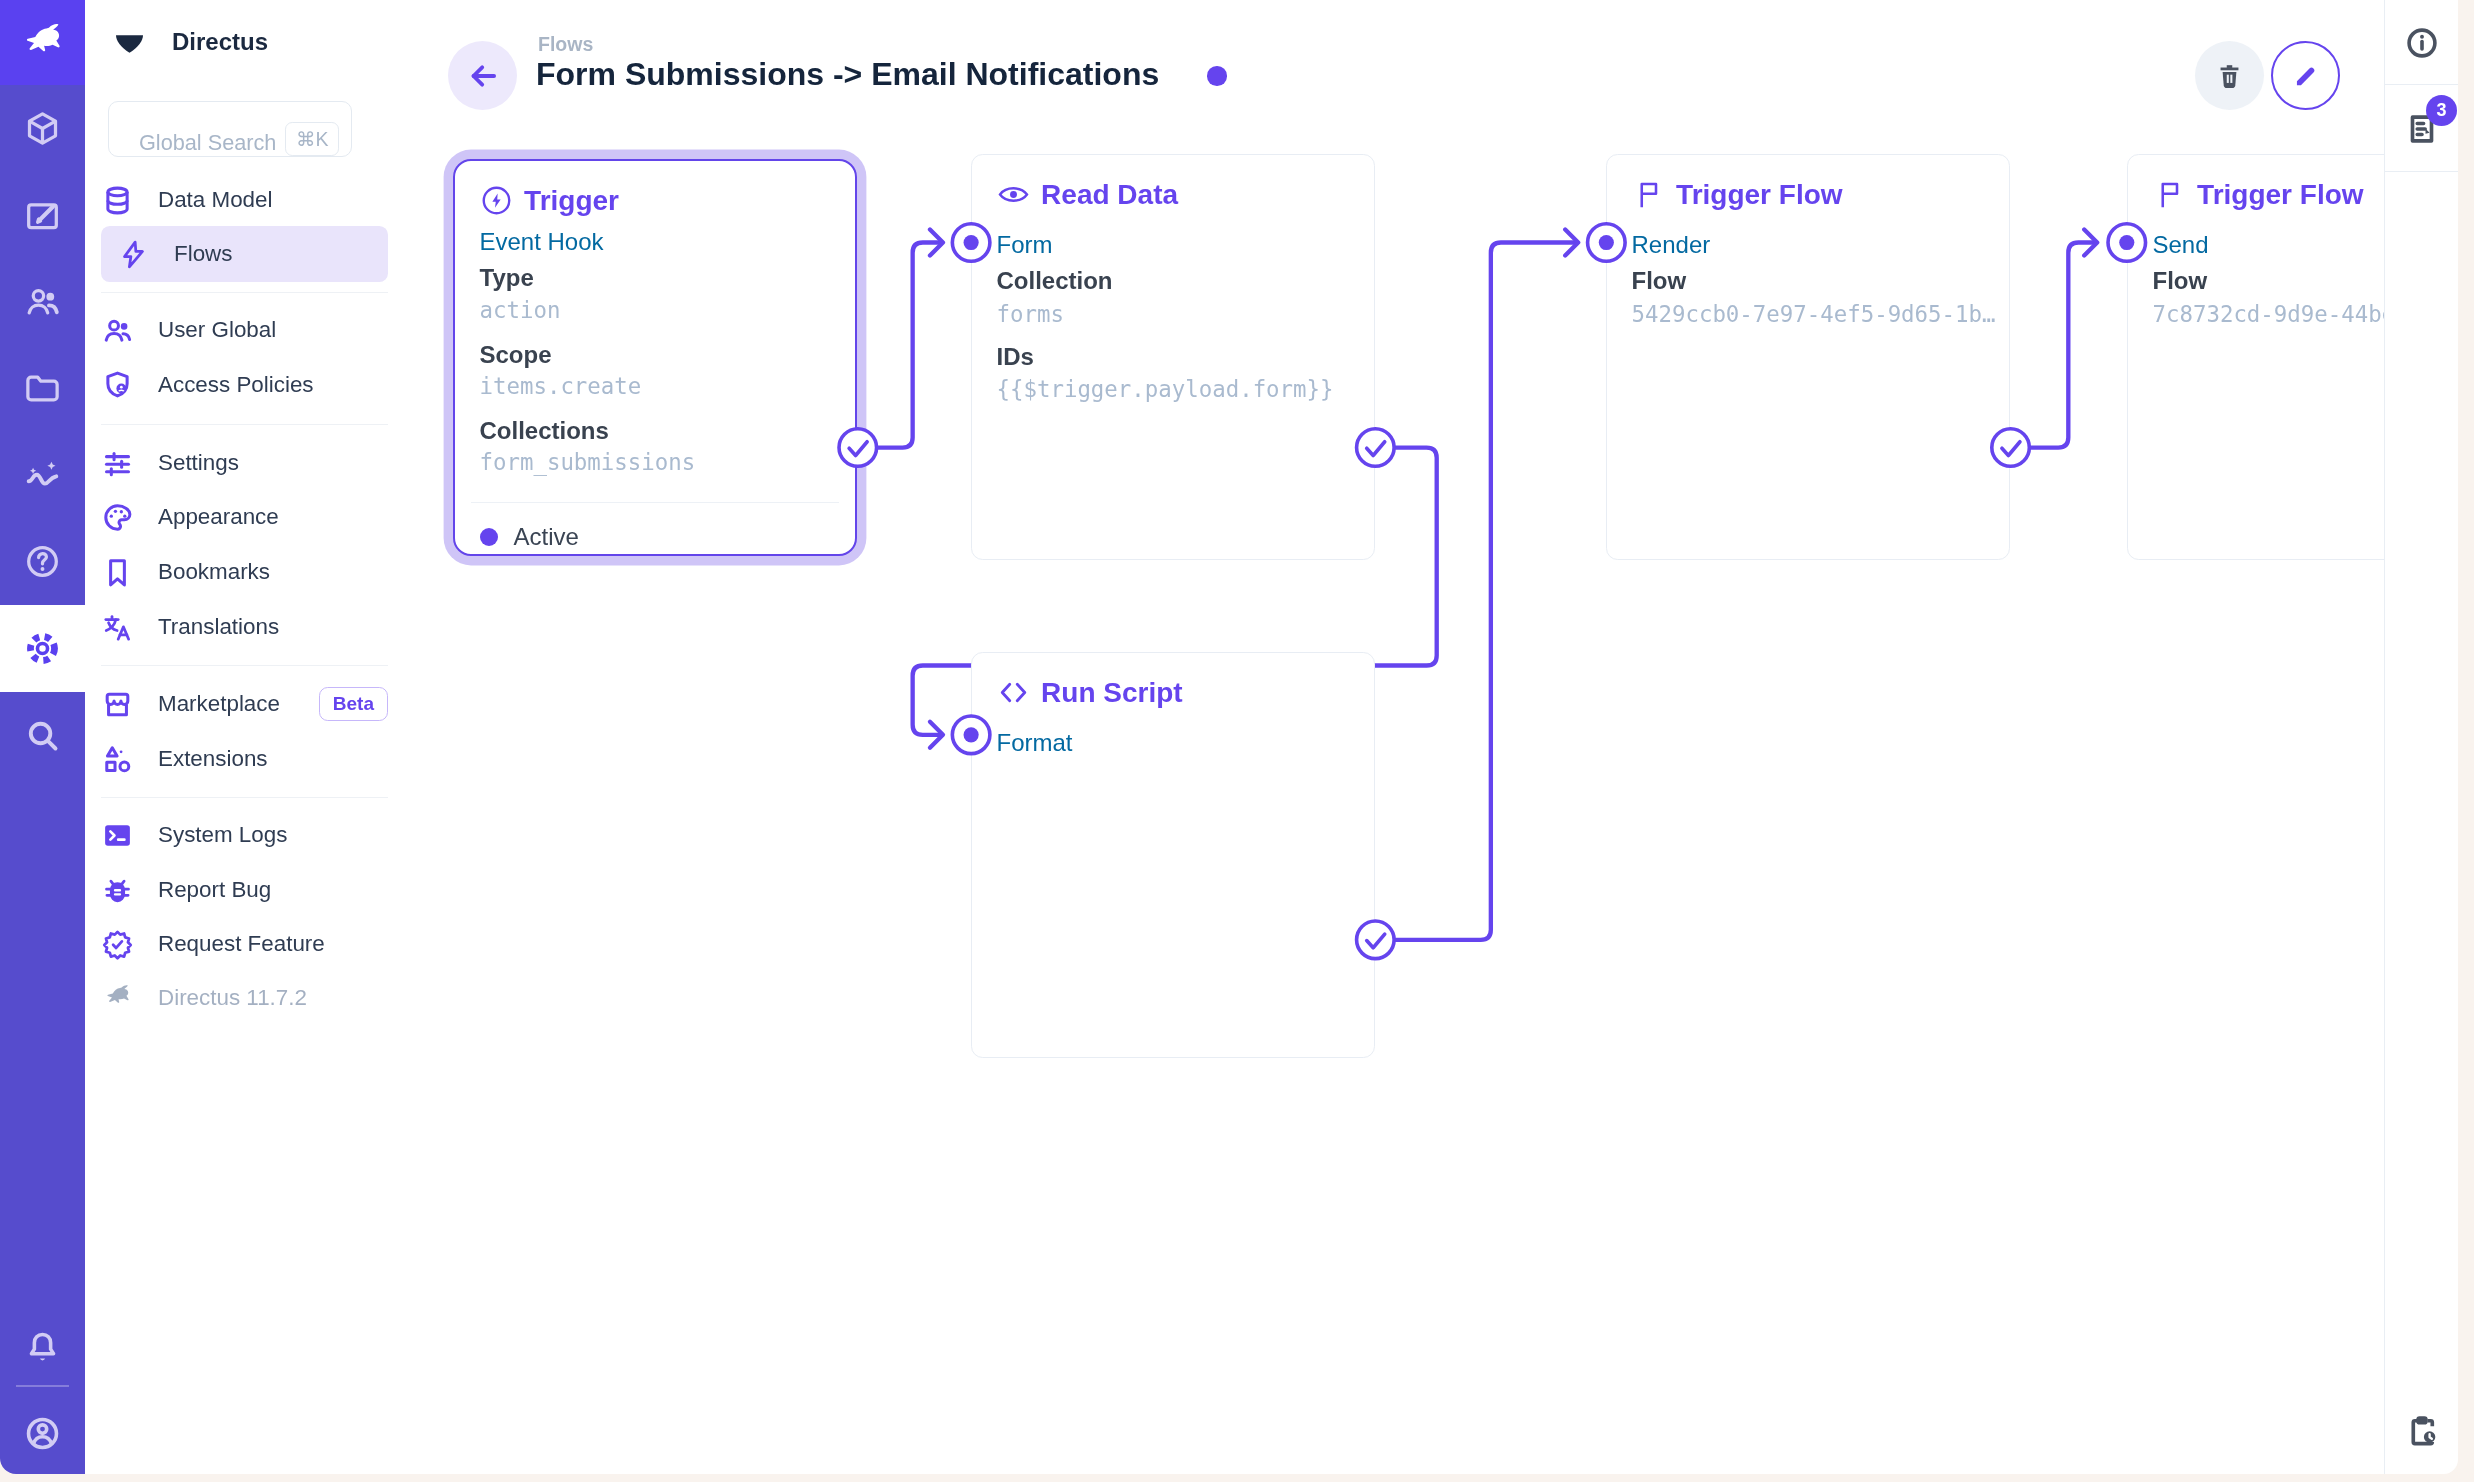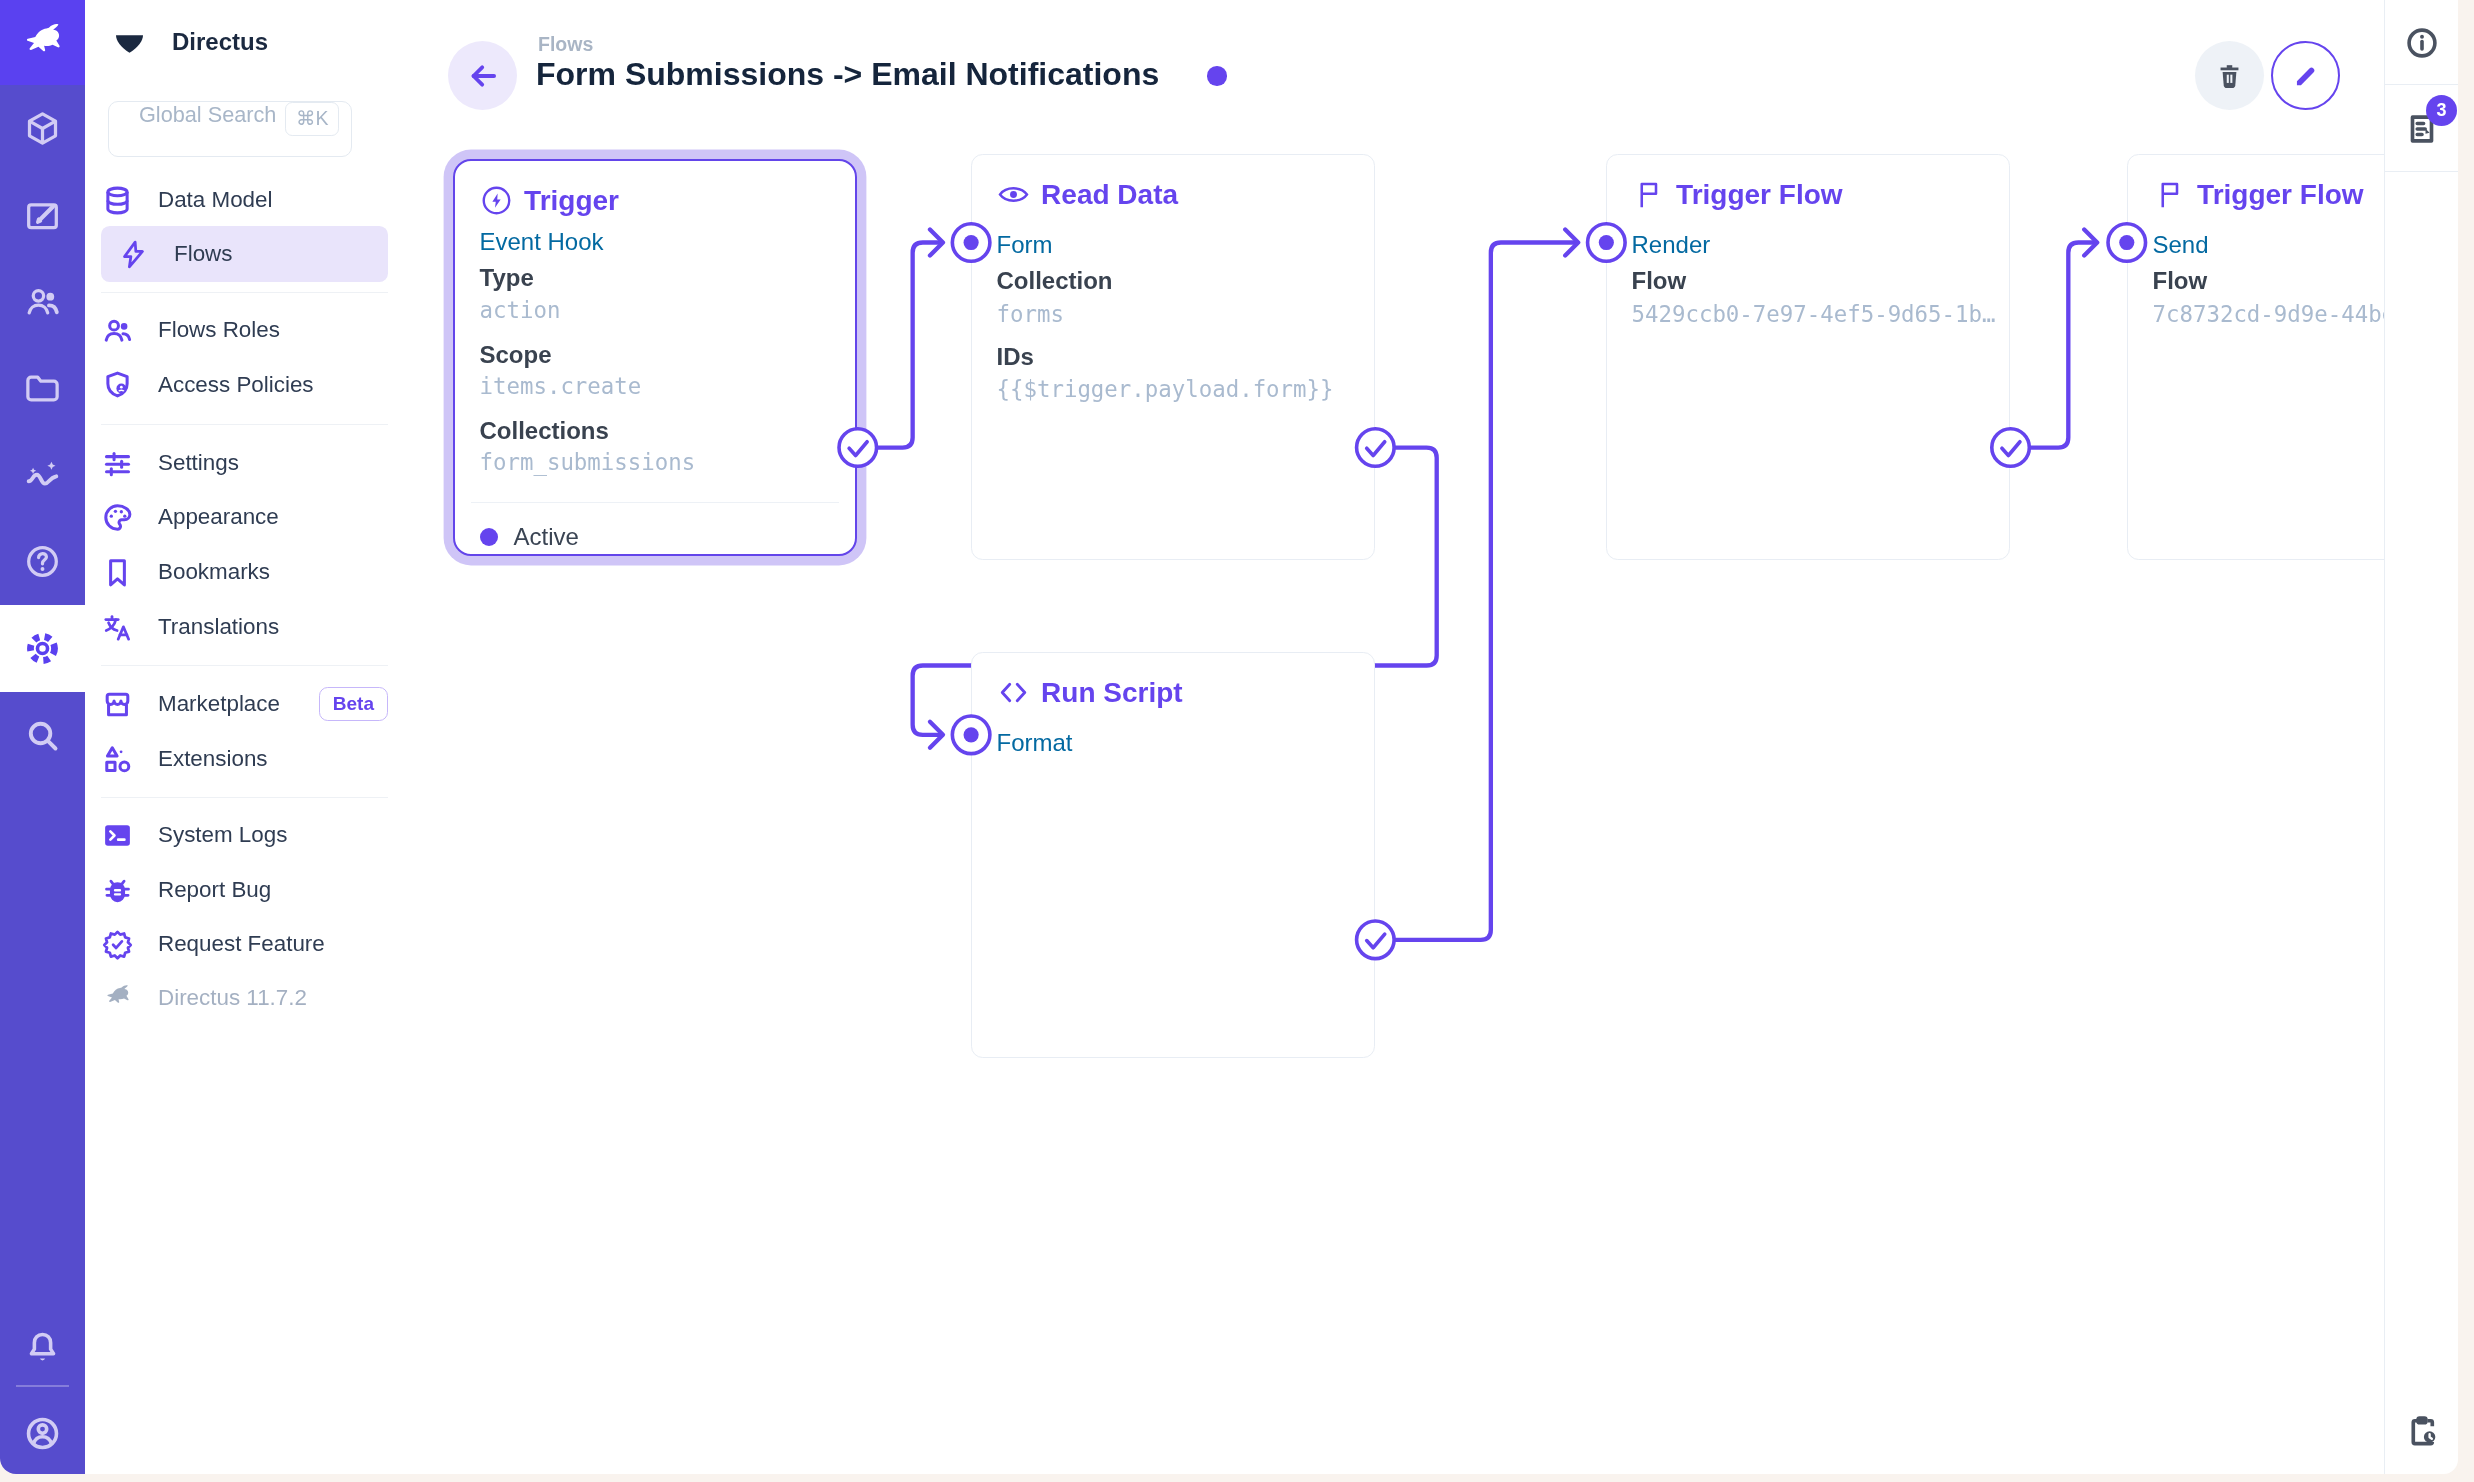--- a/index.html
+++ b/index.html
@@ -16,21 +16,21 @@
   #content-bg{left:85px;top:0;width:2299px;height:1474px;background:#ffffff;}
   #module-bar{left:0;top:0;width:85px;height:1474px;background:#564ccd;border-radius:0 0 0 16px;}
   #module-logo{left:0;top:0;width:85px;height:85px;background:#5a41f0;display:flex;align-items:center;justify-content:center;}
   .mod-item{left:0;width:85px;height:87px;display:flex;align-items:center;justify-content:center;color:#d2ccf4;}
   .mod-item.active{background:#ffffff;color:#5a41f0;}
   #module-divider{left:16px;top:1385px;width:53px;height:0;border-top:2.2px solid rgba(255,255,255,.28);}
 
   #sidebar{left:85px;top:0;width:308px;height:1474px;background:#ffffff;}
   #project-row{left:112px;top:20px;height:43px;display:flex;align-items:center;gap:25px;}
   #project-name{font-size:24px;font-weight:700;color:#1b2940;}
-  #search-box{left:108px;top:101px;width:244px;height:56px;border:1.4px solid #e4eaf1;border-radius:10px;display:flex;align-items:flex-start;padding:0 11.6px 0 30px;box-sizing:border-box;color:#a8b6c8;}
+  #search-box{left:108px;top:101px;width:244px;height:56px;border:1.4px solid #e4eaf1;border-radius:10px;display:flex;align-items:flex-end;padding:0 11.6px 0 30px;box-sizing:border-box;color:#a8b6c8;}
   #search-box .ph{font-size:21.7px;flex:1;}
   #search-kbd{border:1.4px solid #e4eaf1;border-radius:7.2px;padding:4.3px 10px;font-size:19.5px;color:#a8b6c8;}
 
   .nav-row{left:101px;width:287px;height:56px;display:flex;align-items:center;gap:24px;border-radius:8.7px;}
   .nav-row.active{background:#e9e4fb;padding-left:16px;width:271px;}
   .nav-row .nav-ic{width:33px;height:33px;color:#6544ee;flex:0 0 auto;}
   .nav-row .nav-lbl{font-size:22.4px;font-weight:500;color:#2f3c52;}
   .nav-row.dim .nav-ic{color:#a4b0c2;}
   .nav-row.dim .nav-lbl{color:#a4b0c2;font-weight:500;}
   .nav-div{left:101px;width:287px;height:0;border-top:1.4px solid #eef1f5;}
@@ -328,21 +328,21 @@
   <span class="nav-lbl">Flows</span>
 </div>
 <div class="nav-div abs" style="top:292px"></div>
 <div class="nav-row abs" style="top:302px">
   <svg class="nav-ic" viewBox="0 0 24 24" fill="none" stroke="currentColor" stroke-width="2.2" stroke-linecap="round">
       <circle cx="9.5" cy="8.5" r="3.2"></circle>
       <path d="M3.8 19 c.6-3 2.9-4.8 5.7-4.8 s5.1 1.8 5.7 4.8"></path>
       <circle cx="16.8" cy="9" r="2.4" fill="currentColor" stroke="none"></circle>
       <path d="M16 14.4 c2.6 0 4.3 1.7 4.8 4.2"></path>
     </svg>
-  <span class="nav-lbl">Flows Roles</span>
+  <span class="nav-lbl">User Global</span>
 </div>
 <div class="nav-row abs" style="top:357px">
   <svg class="nav-ic" viewBox="0 0 24 24" fill="none" stroke="currentColor" stroke-width="2.2" stroke-linejoin="round">
       <path d="M12 3 l7 2.5 v5.2 c0 4.4-2.9 7.4-7 8.9 -4.1-1.5-7-4.5-7-8.9 V5.5 Z"></path>
       <circle cx="14.8" cy="14.2" r="3.6" fill="currentColor" stroke="none"></circle>
       <circle cx="14.8" cy="13.2" r="1" fill="#ffffff" stroke="none"></circle>
       <path d="M13 16.2 c.4-1 3.2-1 3.6 0" stroke="#ffffff" stroke-width="1.2"></path>
     </svg>
   <span class="nav-lbl">Access Policies</span>
 </div>

